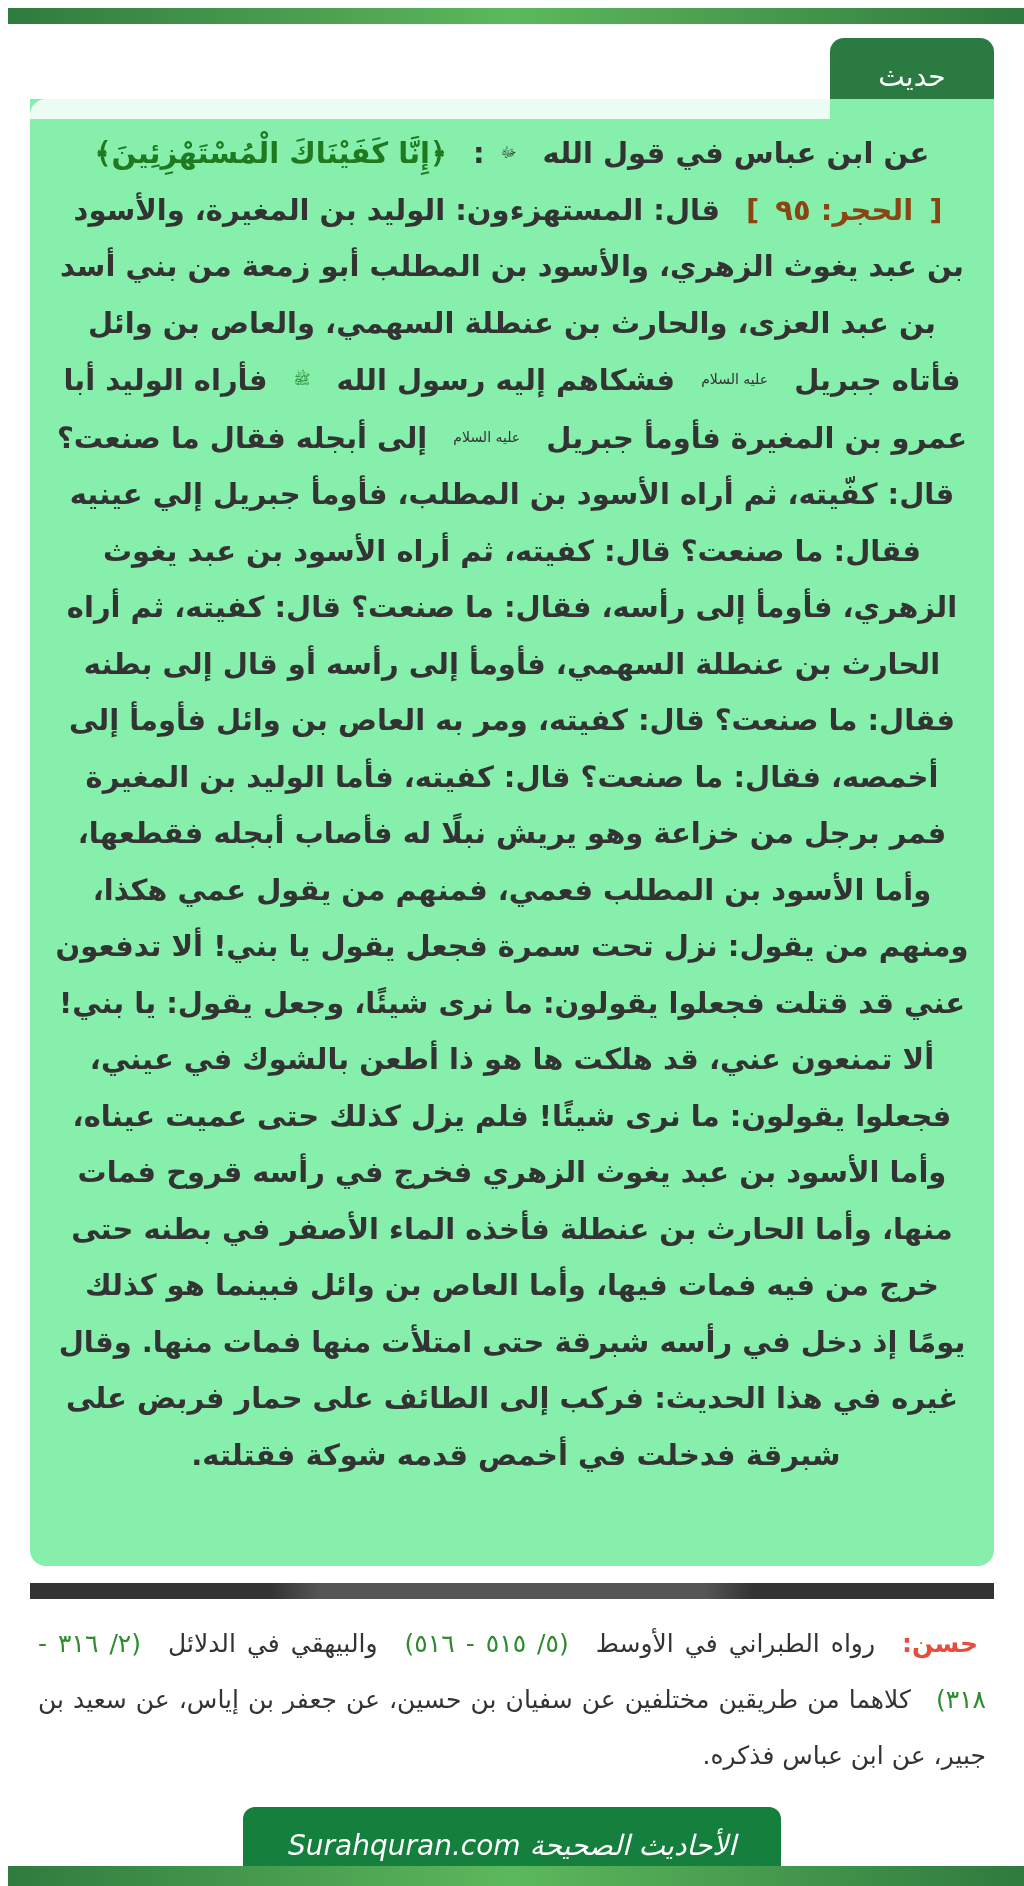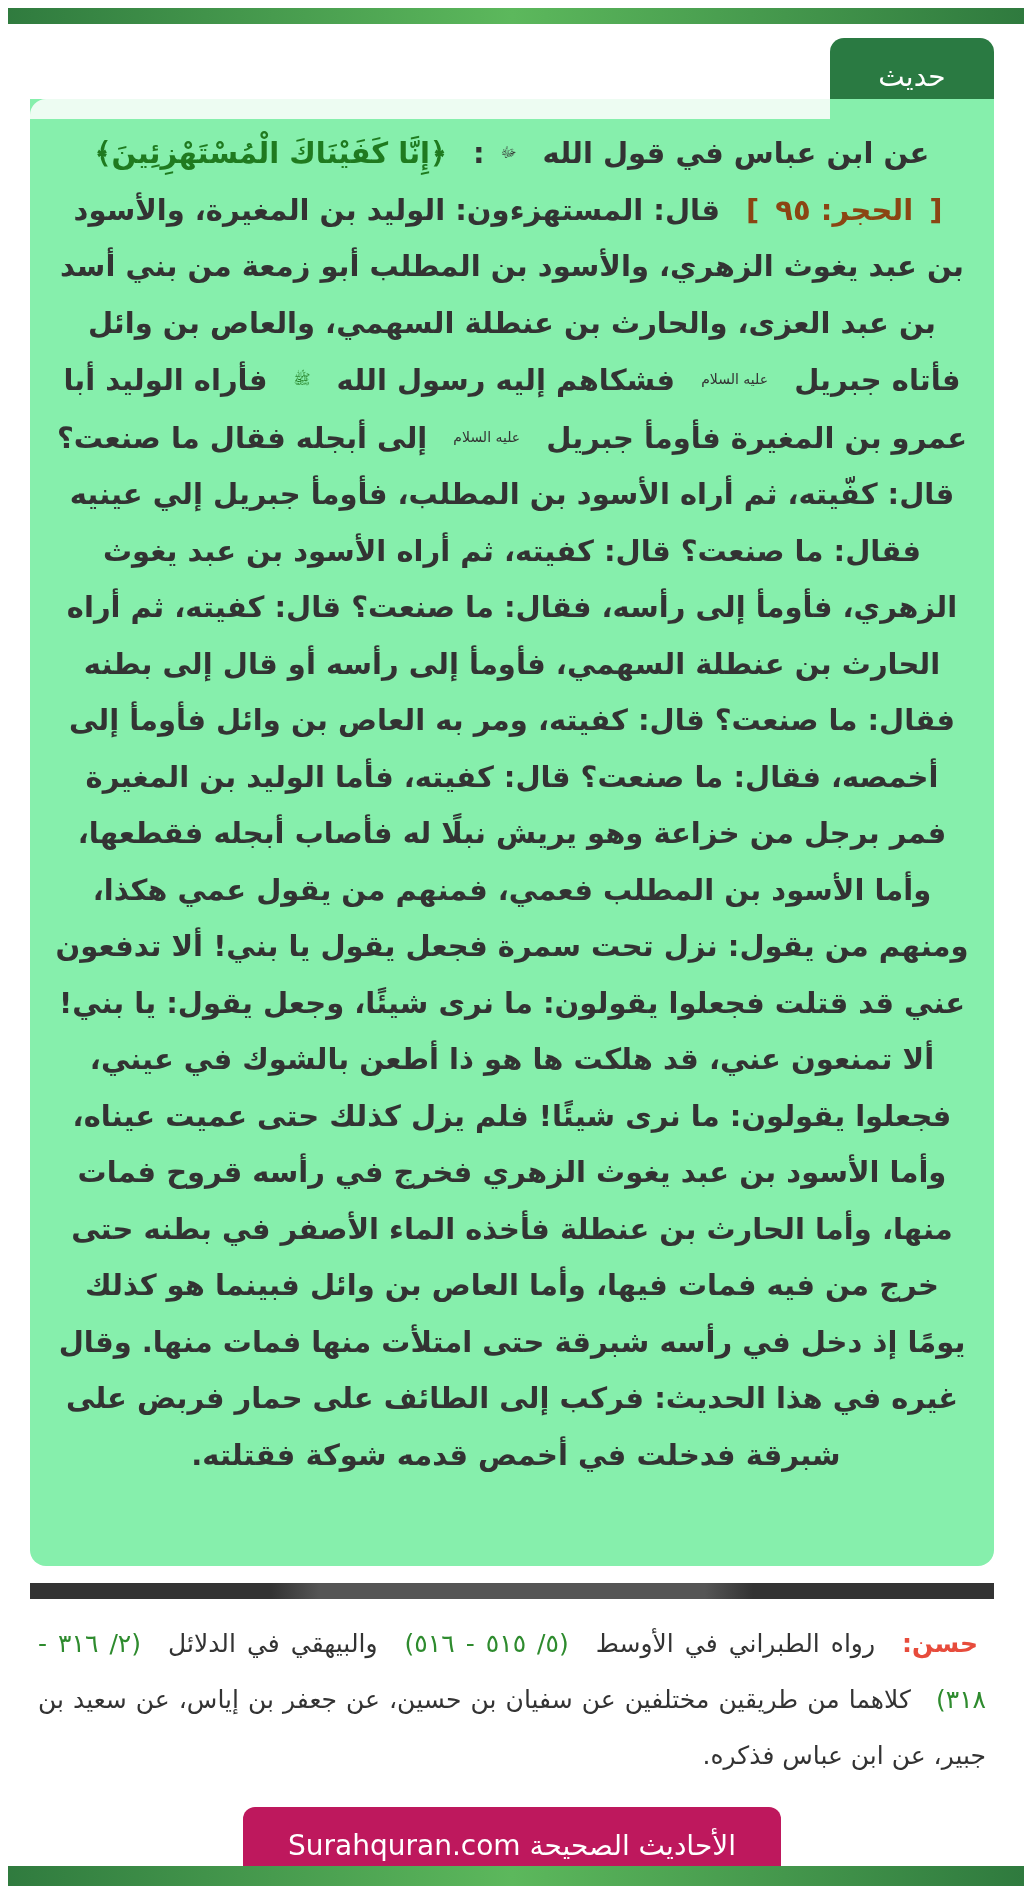--- a/index.html
+++ b/index.html
@@ -97,30 +97,31 @@
       font-family: "DejaVu Sans", sans-serif;
     }
     .takhrij .grade-label { color: #e74c3c; font-weight: bold; }
     .takhrij .vol { color: #2e8b2e; }
     .site-button {
       position: absolute;
       top: 1799px;
       left: 243px;
       width: 538px;
       height: 70px;
-      background: #be185d;
+      background: #15803d;
       color: #ffffff;
       border-radius: 12px 12px 0 0;
       font-size: 28px;
       line-height: 62px;
       text-align: center;
       font-family: "DejaVu Sans", sans-serif;
       z-index: 1;
       text-decoration: none;
       display: block;
+      font-style: italic;
     }
   </style>
 </head>
 <body>
 
 <div class="top-bar"></div>
 
 <div class="grade-tab">حديث حسن:</div>
 
 <div class="hadith-box">

